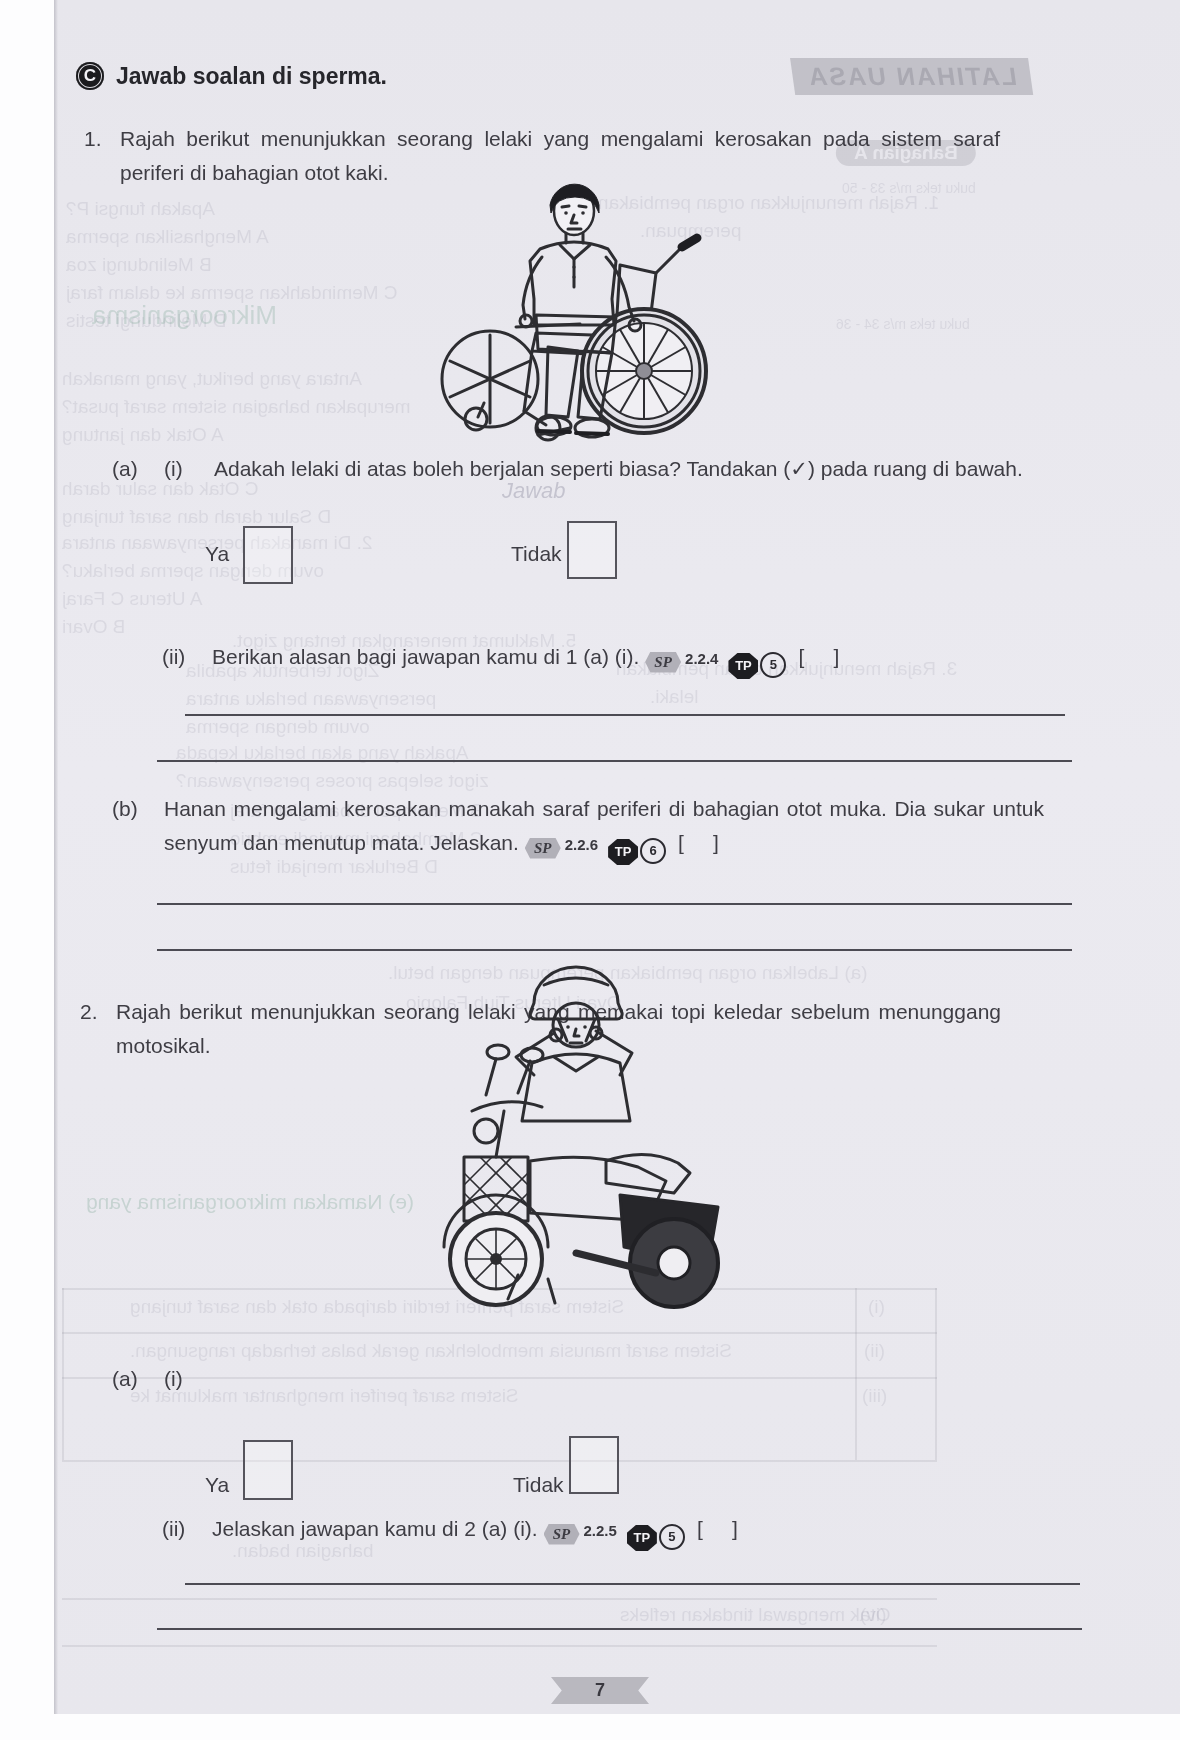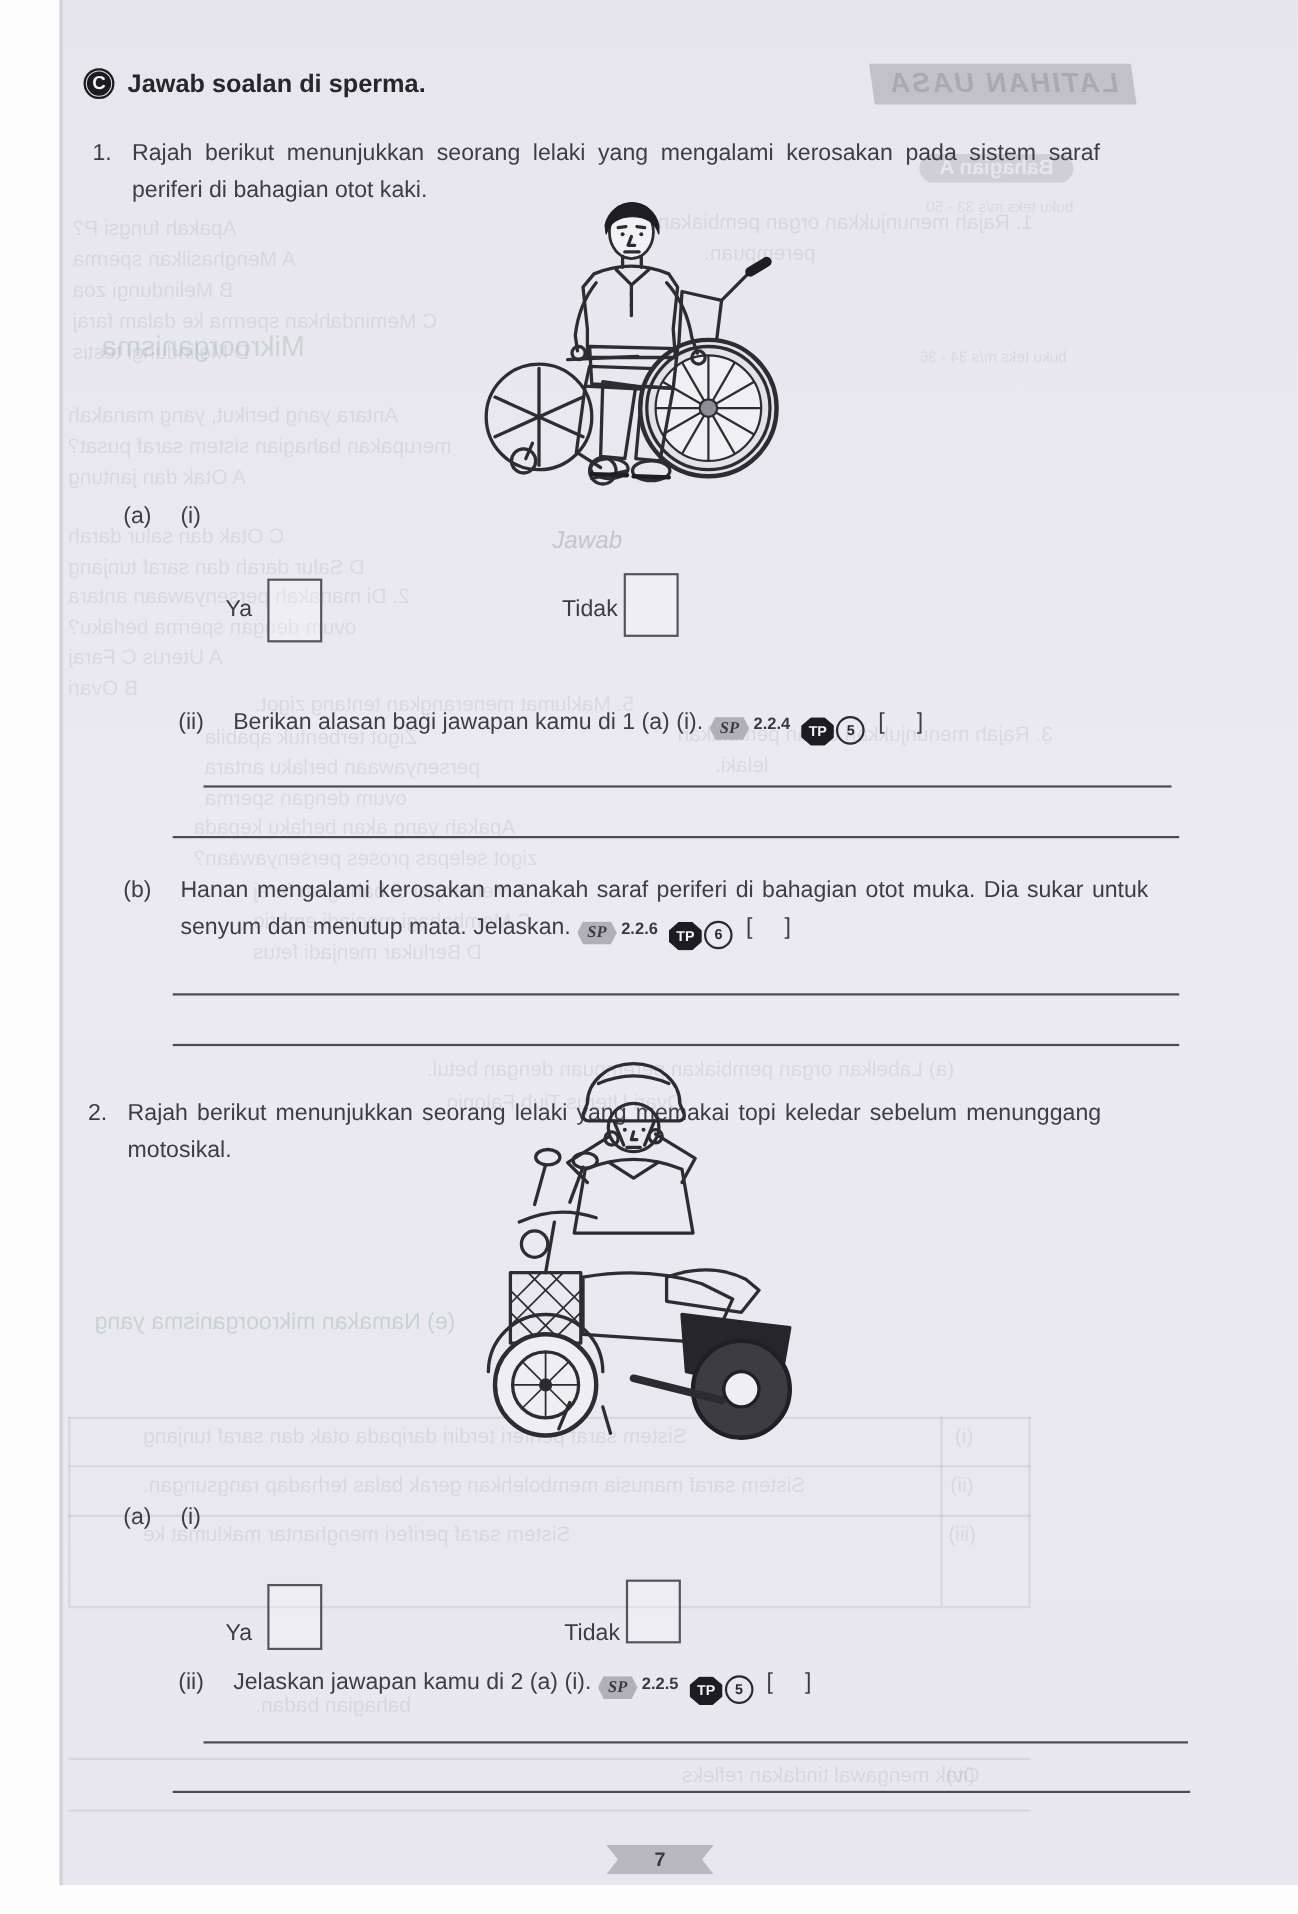--- a/index.html
+++ b/index.html
@@ -201,20 +201,21 @@
       <ellipse class="ln" cx="134" cy="261" rx="17" ry="9" fill="#edecf1"></ellipse>
       <ellipse class="ln" cx="172" cy="263" rx="17" ry="9" fill="#edecf1"></ellipse>
       <line x1="118" y1="266" x2="150" y2="267" stroke="#1e1e22" stroke-width="4" stroke-linecap="round"></line>
       <line x1="156" y1="268" x2="188" y2="269" stroke="#1e1e22" stroke-width="4" stroke-linecap="round"></line>
     </svg>
   </div>
 
   <div class="abs z2 stem body-text" style="left:112px;top:452px;width:950px;">
     <span class="lbl">(a)</span>
     <span class="lbl2">(i)</span>
+    <span class="stem-text" style="width:835px;">Adakah lelaki di atas boleh berjalan seperti biasa? Tandakan (✓) pada ruang di bawah.</span>
   </div>
 
   <span class="abs z2 body-text" style="left:205px;top:537px;">Ya</span>
   <div class="abs z2 checkbox" style="left:243px;top:526px;width:46px;height:54px;"></div>
   <span class="abs z2 body-text" style="left:511px;top:537px;">Tidak</span>
   <div class="abs z2 checkbox" style="left:567px;top:521px;width:46px;height:54px;"></div>
 
   <div class="abs z2 stem body-text" style="left:162px;top:640px;width:900px;">
     <span class="lbl2">(ii)</span>
     <span style="width:850px;">

